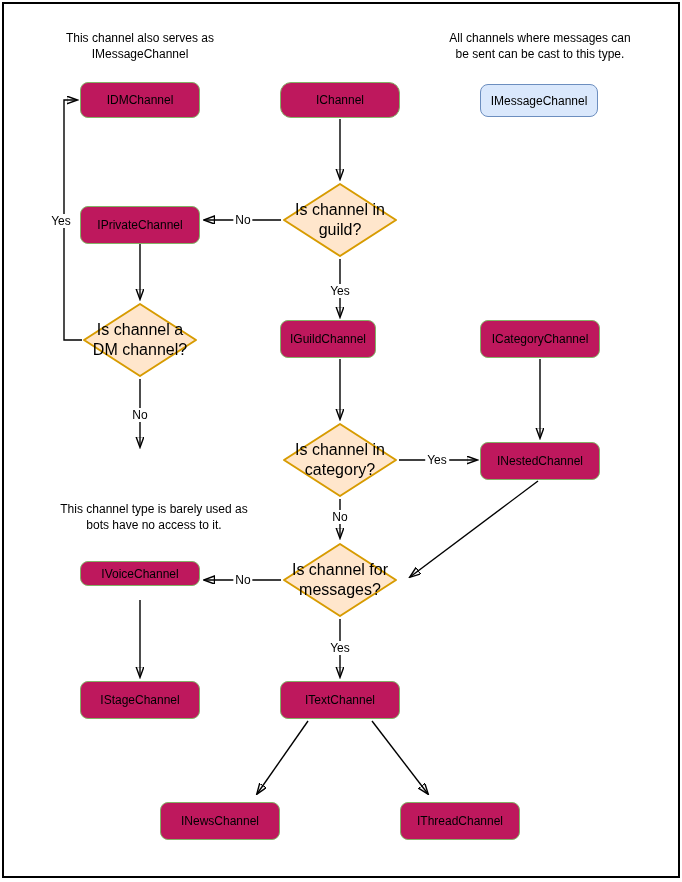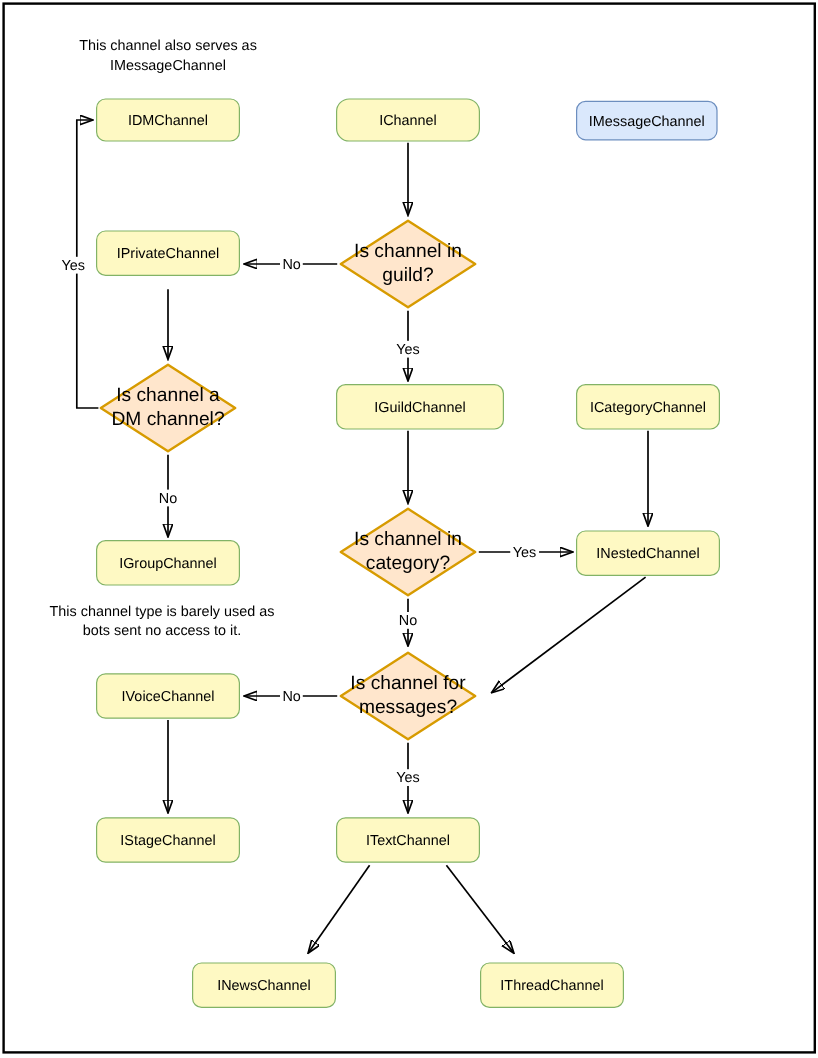--- a/index.html
+++ b/index.html
@@ -12,21 +12,21 @@
     border:2px solid #000; pointer-events:none;
   }
   .wires { position:absolute; left:0; top:0; }
   .wires path { fill:none; stroke:#000; stroke-width:1.4; }
 
   .node {
     position:absolute; box-sizing:border-box; border-radius:8px;
     display:flex; align-items:center; justify-content:center;
     font-size:12px; text-align:center;
   }
-  .node.green { background:#fef9c3; border:1.5px solid #82b366; }
+  .node.green { background:#be185d; border:1.5px solid #82b366; }
   .node.blue  { background:#dae8fc; border:1.5px solid #6c8ebf; }
 
   .decision { position:absolute; width:116px; height:76px; }
   .decision svg { position:absolute; left:0; top:0; }
   .decision .dlabel {
     position:absolute; left:0; top:0; right:0; bottom:0;
     display:flex; flex-direction:column; align-items:center; justify-content:center;
     font-size:16px; line-height:1.25; text-align:center;
   }
   .decision .dlabel span { display:block; }
@@ -67,50 +67,51 @@
     <path d="M340,619 L340,677" marker-end="url(#arr)"></path>
     <path d="M140,600 L140,677" marker-end="url(#arr)"></path>
     <path d="M308,721 L257,794" marker-end="url(#arr)"></path>
     <path d="M372,721 L428,794" marker-end="url(#arr)"></path>
   </svg>
 
   <div class="note" style="left:20px; top:31px; width:240px;">
     <span>This channel also serves as</span>
     <span>IMessageChannel</span>
   </div>
-  <div class="note" style="left:5px; top:502px; width:260px;">
+  <div class="note" style="left:400px; top:31px; width:280px;">
+    <span>All channels where messages can</span>
+    <span>be sent can be cast to this type.</span>
+  </div>
+  <div class="note" style="left:24px; top:502px; width:260px;">
     <span>This channel type is barely used as</span>
-    <span>bots sent no access to it.</span>
+    <span>bots have no access to it.</span>
   </div>
 
   <div class="node green" style="left:80px; top:82px; width:120px; height:36px;">
     <span>IDMChannel</span>
   </div>
   <div class="node green" style="left:280px; top:82px; width:120px; height:36px;border-radius:11px;">
     <span>IChannel</span>
   </div>
   <div class="node blue" style="left:480px; top:84px; width:118px; height:33px;">
     <span>IMessageChannel</span>
   </div>
-  <div class="node green" style="left:80px; top:192px; width:120px; height:38px;">
+  <div class="node green" style="left:80px; top:206px; width:120px; height:38px;">
     <span>IPrivateChannel</span>
   </div>
-  <div class="node green" style="left:280px; top:320px; width:140px; height:38px;">
+  <div class="node green" style="left:280px; top:320px; width:96px; height:38px;">
     <span>IGuildChannel</span>
   </div>
   <div class="node green" style="left:480px; top:320px; width:120px; height:38px;">
     <span>ICategoryChannel</span>
   </div>
-  <div class="node green" style="left:80px; top:450px; width:120px; height:38px;">
-    <span>IGroupChannel</span>
-  </div>
   <div class="node green" style="left:480px; top:442px; width:120px; height:38px;">
     <span>INestedChannel</span>
   </div>
-  <div class="node green" style="left:80px; top:561px; width:120px; height:38px;">
+  <div class="node green" style="left:80px; top:561px; width:120px; height:25px;">
     <span>IVoiceChannel</span>
   </div>
   <div class="node green" style="left:280px; top:681px; width:120px; height:38px;">
     <span>ITextChannel</span>
   </div>
   <div class="node green" style="left:80px; top:681px; width:120px; height:38px;">
     <span>IStageChannel</span>
   </div>
   <div class="node green" style="left:160px; top:802px; width:120px; height:38px;">
     <span>INewsChannel</span>

